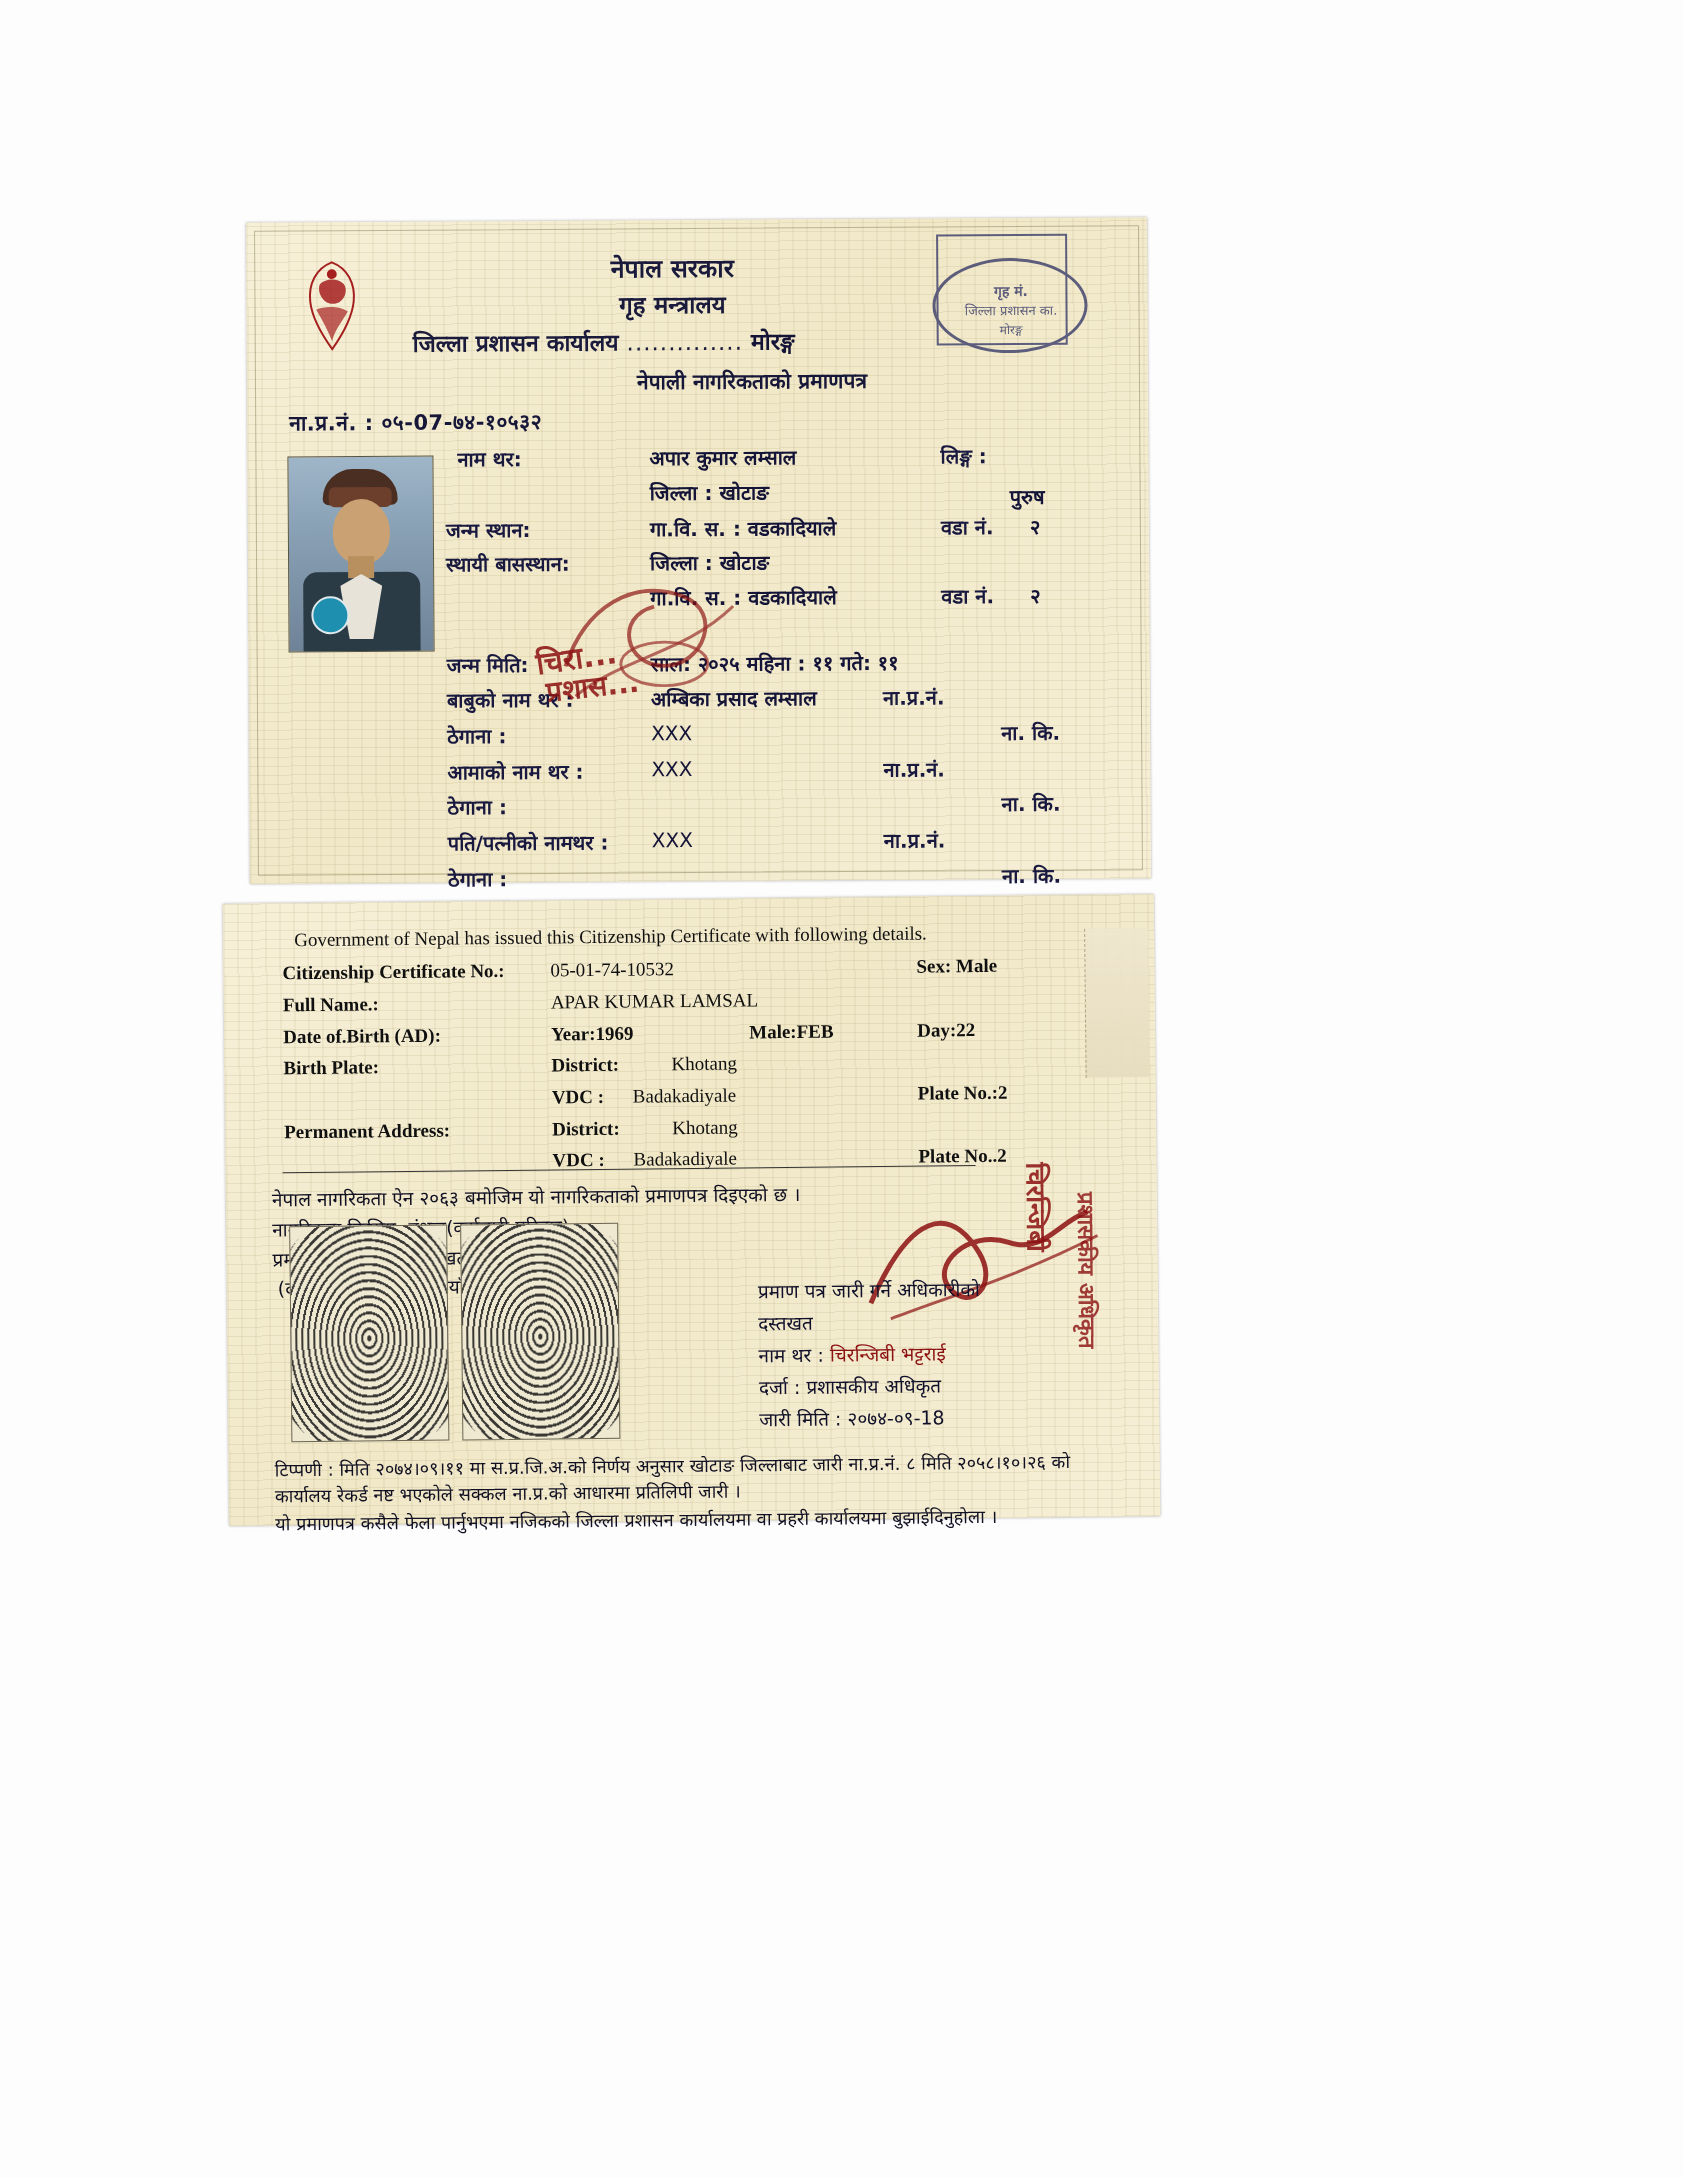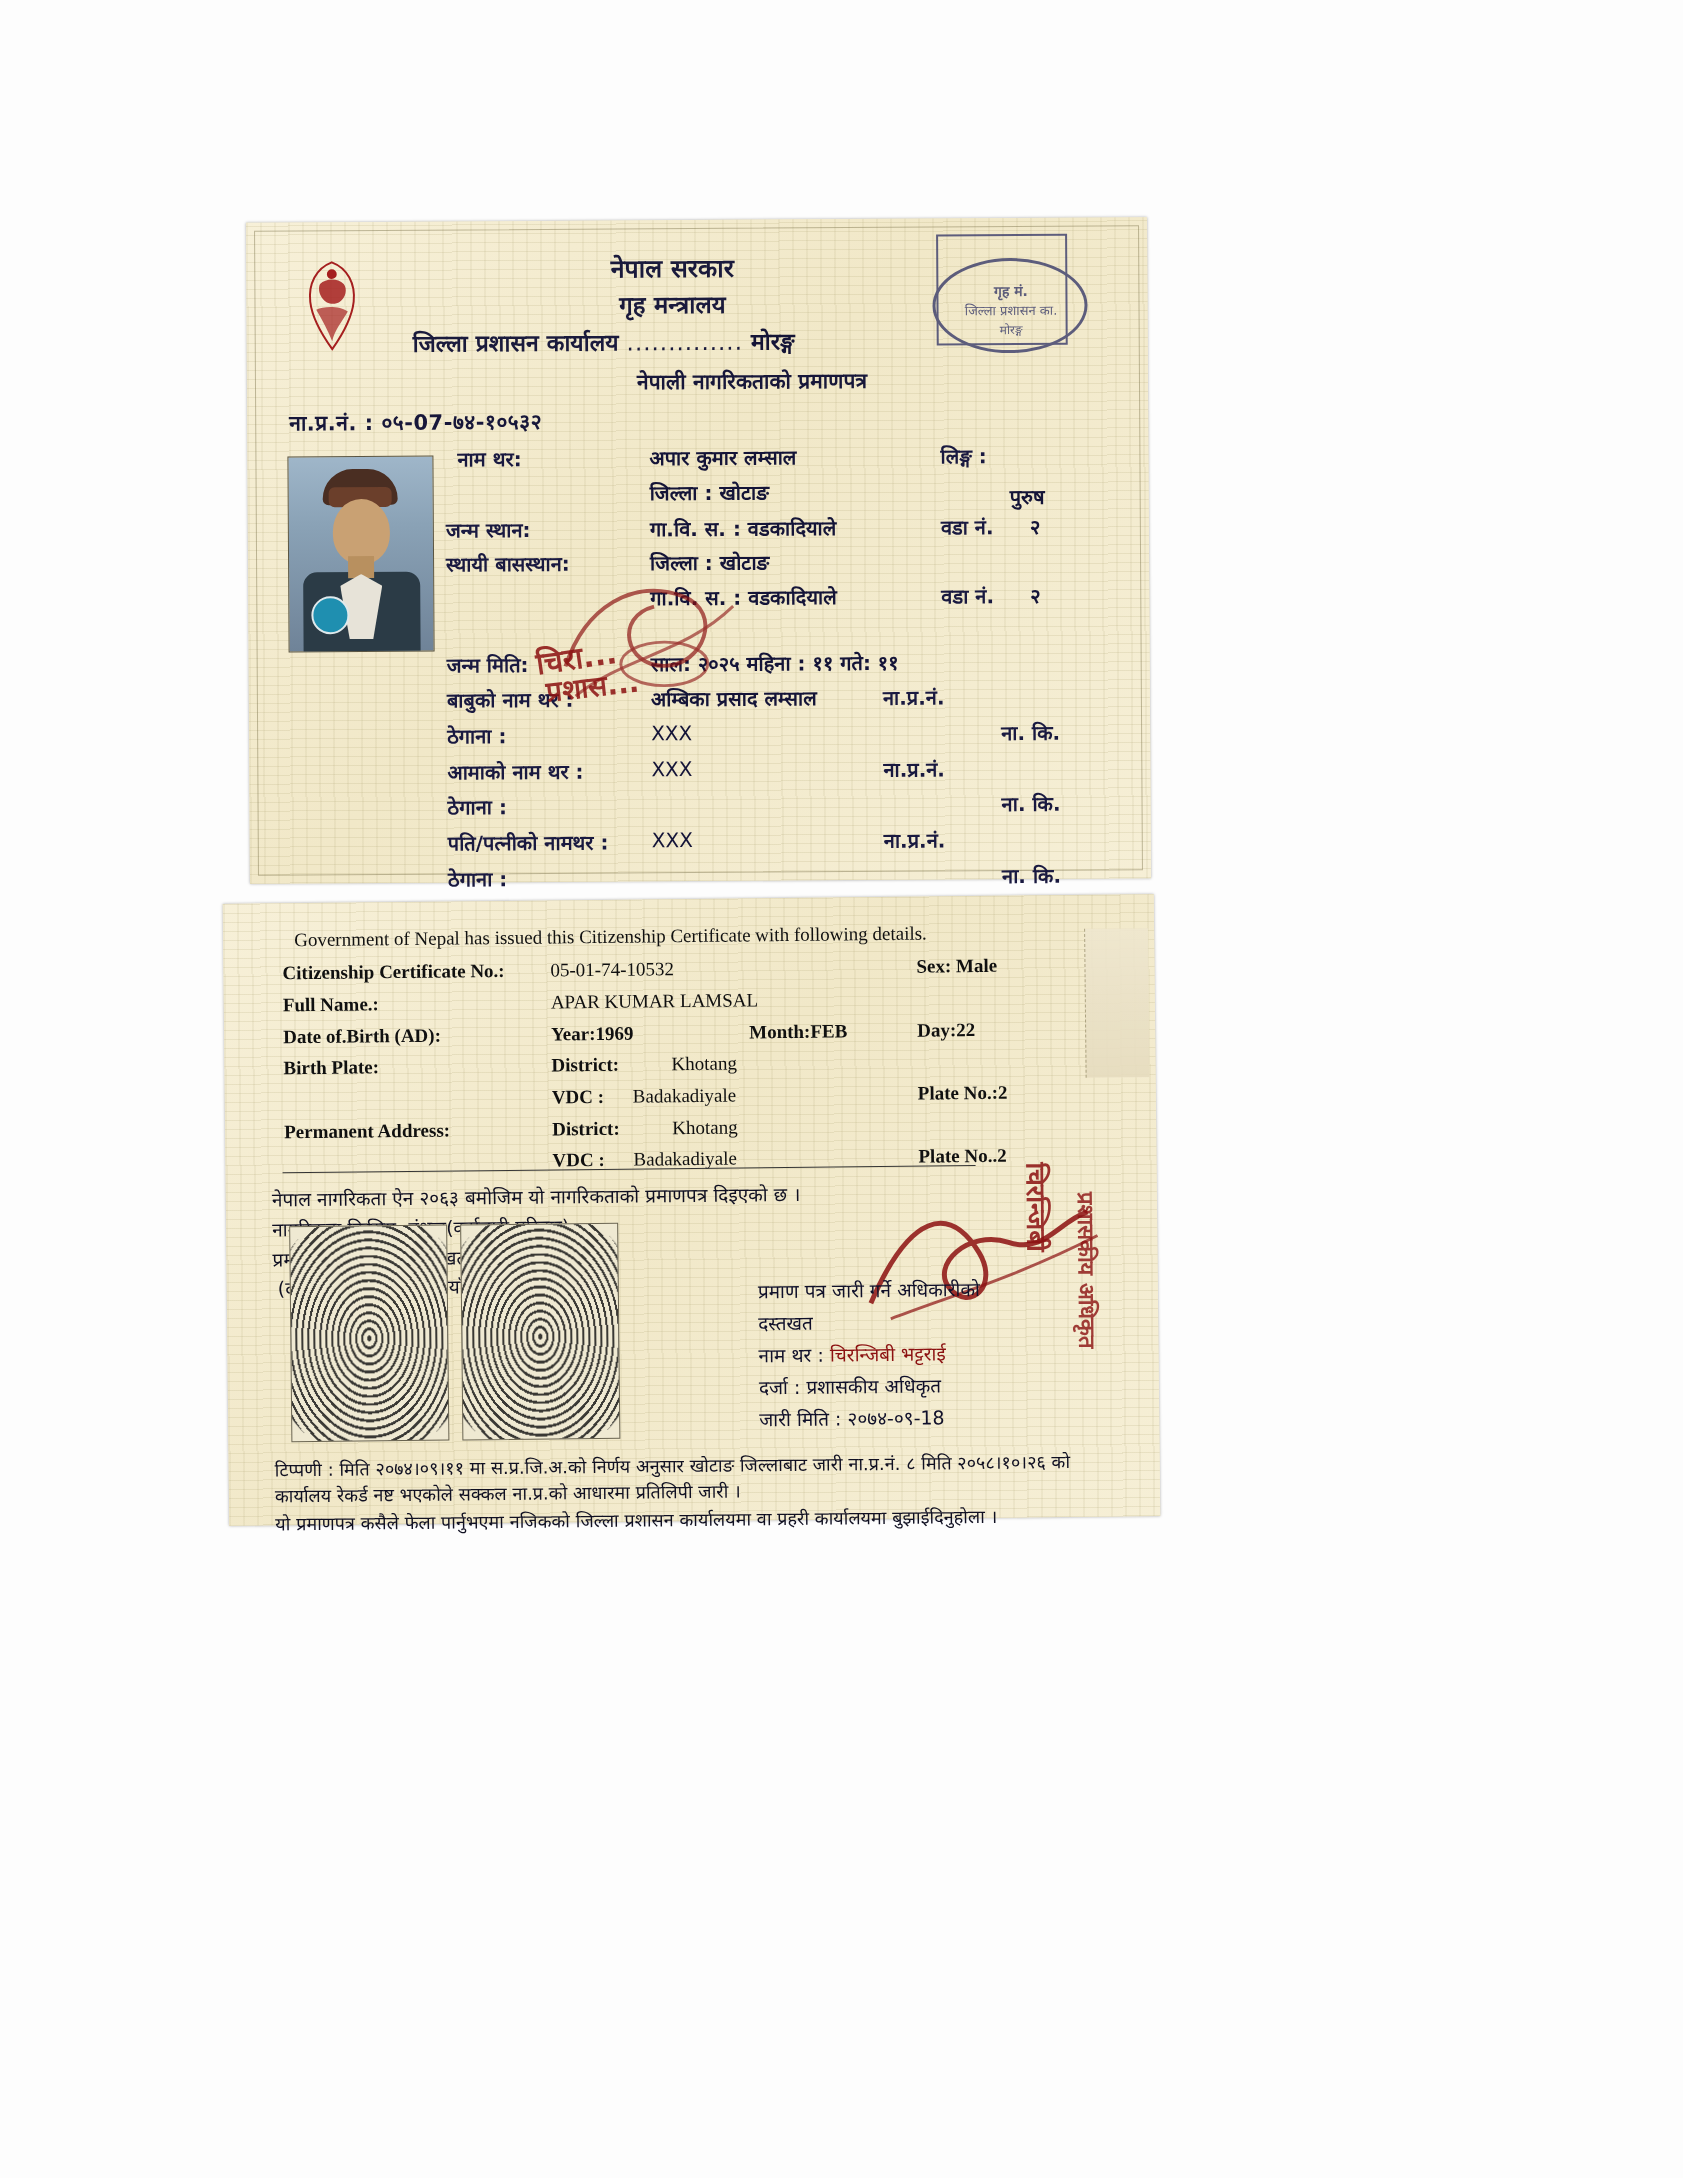--- a/index.html
+++ b/index.html
@@ -297,21 +297,21 @@
     <div class="b-lbl" style="left:59px; top:154px;">Birth Plate:</div>
     <div class="b-lbl" style="left:59px; top:218px;">Permanent Address:</div>
 
     <div class="b-val" style="left:327px; top:59px;">05-01-74-10532</div>
     <div class="b-val" style="left:327px; top:91px;">APAR KUMAR LAMSAL</div>
 
     <div class="b-lbl" style="left:327px; top:123px;">
       <span>Year:</span><span>1969</span>
     </div>
     <div class="b-lbl" style="left:525px; top:123px;">
-      <span>Month:</span><span>FEB</span>
+      <span>Male:</span><span>FEB</span>
     </div>
     <div class="b-lbl" style="left:693px; top:123px;">
       <span>Day:</span><span>22</span>
     </div>
 
     <div class="b-lbl" style="left:327px; top:154px;">District:</div>
     <div class="b-val" style="left:447px; top:154px;">Khotang</div>
     <div class="b-lbl" style="left:327px; top:186px;">VDC :</div>
     <div class="b-val" style="left:408px; top:186px;">Badakadiyale</div>
     <div class="b-lbl" style="left:693px; top:186px;">

